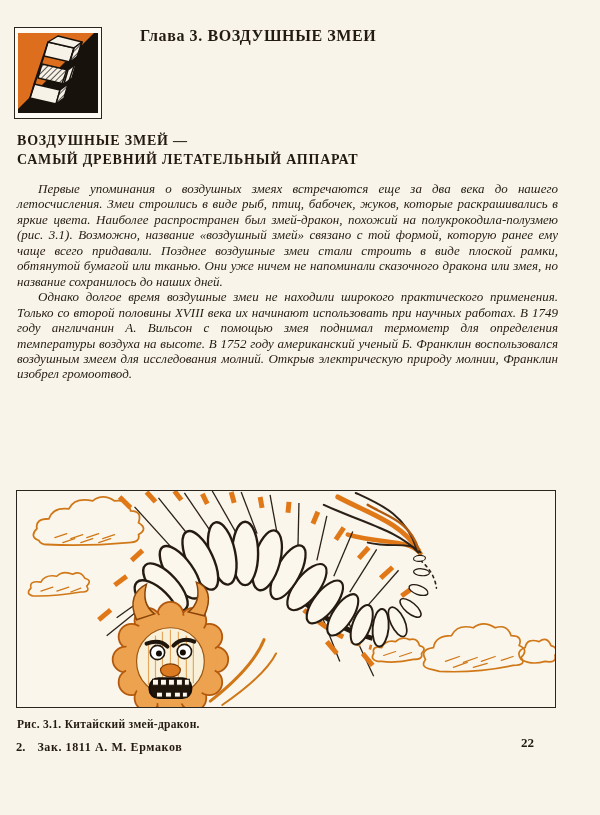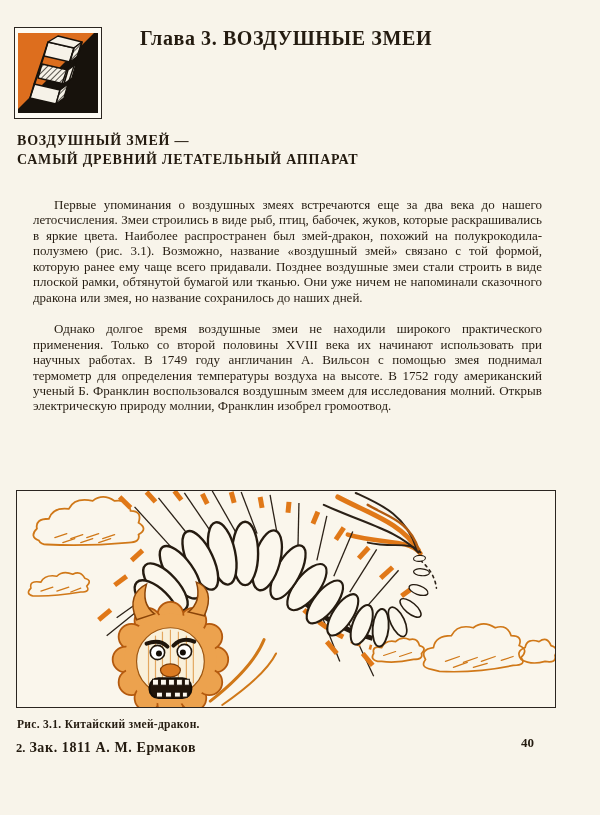--- a/index.html
+++ b/index.html
@@ -3,50 +3,50 @@
 <meta charset="utf-8">
 <style>
   html,body{margin:0;padding:0;}
   body{
     width:600px;height:815px;position:relative;overflow:hidden;
     background:#f8f4ea;color:#241b10;
     font-family:"Liberation Serif","DejaVu Serif",serif;
   }
   .chapter-title{
     position:absolute;left:140px;top:27px;
-    font-size:20px;font-weight:bold;letter-spacing:.6px;white-space:nowrap;
+    font-size:16px;font-weight:bold;letter-spacing:.6px;white-space:nowrap;
   }
   .logo-box{
     position:absolute;left:14px;top:27px;width:80px;height:84px;
     border:1.6px solid #2b2520;background:#fdfbf4;padding:3px;
   }
   .logo-box svg{display:block;width:100%;height:100%;}
   .section-heading{
     position:absolute;left:17px;top:131px;
     font-size:14px;font-weight:bold;line-height:19px;letter-spacing:.8px;
   }
   .body-text{
     position:absolute;left:17px;top:181px;width:541px;
     font-size:13px;line-height:15.45px;text-align:justify;
   }
-  .body-text p{margin:16px;text-indent:21px;}
+  .body-text p{margin:0;text-indent:21px;font-style:italic;}
   .figure-frame{
     position:absolute;left:16px;top:490px;width:540px;height:218px;
     border:1.6px solid #2b2520;background:#faf6ec;box-sizing:border-box;
   }
   .figure-frame svg{display:block;width:100%;height:100%;}
   .figure-caption{
     position:absolute;left:17px;top:718px;
     font-size:11.5px;font-weight:bold;letter-spacing:.3px;text-align:right;
   }
   .footer-imprint{
     position:absolute;left:16px;top:740px;font-size:12.5px;font-weight:bold;
   }
   .footer-imprint .imprint-text{
-    font-size:14px;font-weight:bold;letter-spacing:.6px;margin-left:4px;
+    font-size:12px;font-weight:bold;letter-spacing:.6px;margin-left:12px;
   }
   .page-number{
     position:absolute;left:521px;top:735px;font-size:13px;font-weight:bold;
   }
 </style>
 </head>
 <body>
 
 <div class="chapter-title">Глава 3. ВОЗДУШНЫЕ ЗМЕИ</div>
 
@@ -70,21 +70,21 @@
       <polygon points="42,57 50,51 46,65 38,71" fill="url(#hx)"></polygon>
       <line x1="30" y1="9" x2="16" y2="51"></line>
       <line x1="56" y1="15" x2="42" y2="57"></line>
       <line x1="64" y1="9" x2="50" y2="51"></line>
       <line x1="26" y1="23" x2="12" y2="65"></line>
     </g>
   </svg>
 </div>
 
 <div class="section-heading">
-  <div>ВОЗДУШНЫЙ ЗМЕЙ —</div>
+  <div>ВОЗДУШНЫЕ ЗМЕЙ —</div>
   <div>САМЫЙ ДРЕВНИЙ ЛЕТАТЕЛЬНЫЙ АППАРАТ</div>
 </div>
 
 <div class="body-text">
   <p>Первые упоминания о воздушных змеях встречаются еще за два века до нашего летосчисления. Змеи строились в виде рыб, птиц, бабочек, жуков, которые раскрашивались в яркие цвета. Наиболее распространен был змей-дракон, похожий на полукрокодила-полузмею (рис. 3.1). Возможно, название «воздушный змей» связано с той формой, которую ранее ему чаще всего придавали. Позднее воздушные змеи стали строить в виде плоской рамки, обтянутой бумагой или тканью. Они уже ничем не напоминали сказочного дракона или змея, но название сохранилось до наших дней.</p>
   <p>Однако долгое время воздушные змеи не находили широкого практического применения. Только со второй половины XVIII века их начинают использовать при научных работах. В 1749 году англичанин А. Вильсон с помощью змея поднимал термометр для определения температуры воздуха на высоте. В 1752 году американский ученый Б. Франклин воспользовался воздушным змеем для исследования молний. Открыв электрическую природу молнии, Франклин изобрел громоотвод.</p>
 </div>
 
 <div class="figure-frame">
   <svg viewBox="0 0 540 218" preserveAspectRatio="none">
@@ -254,13 +254,13 @@
       </g>
     </g>
   </svg>
 </div>
 
 <div class="figure-caption">Рис. 3.1. Китайский змей-дракон.</div>
 
 <div class="footer-imprint">
   <span>2.</span><span class="imprint-text">Зак. 1811 А. М. Ермаков</span>
 </div>
-<div class="page-number">40</div>
+<div class="page-number">22</div>
 
 </body></html>

